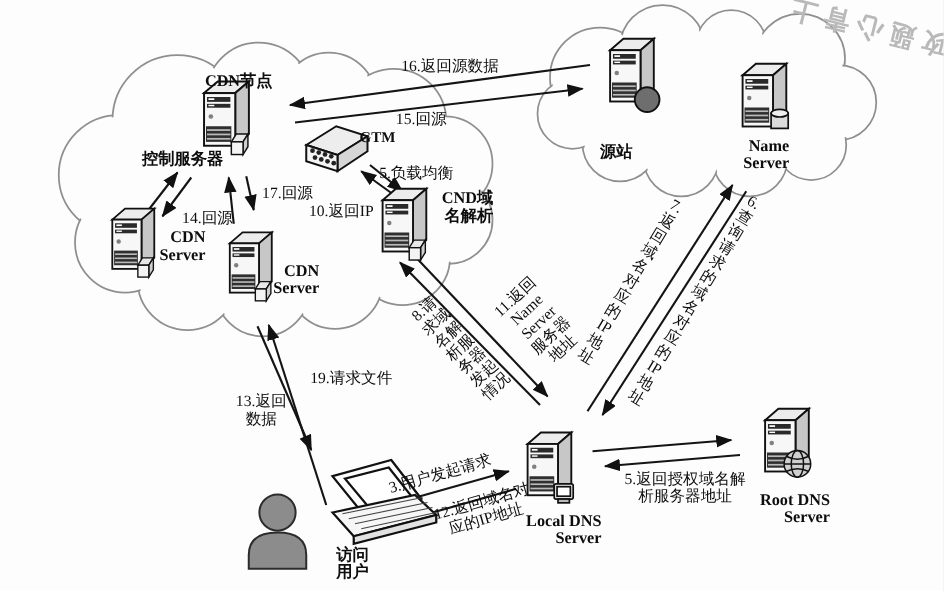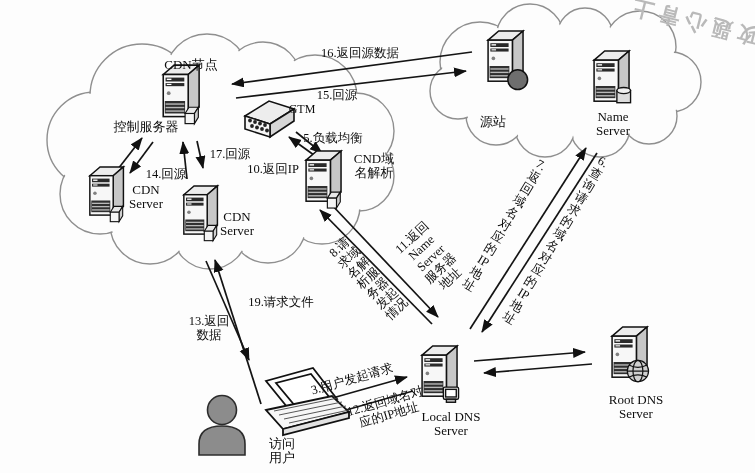--- a/index.html
+++ b/index.html
@@ -6,21 +6,21 @@
   #stage{
     position:relative;width:755px;height:473px;background:#fdfdfd;
     overflow:hidden;font-family:"Liberation Serif","DejaVu Serif",serif;
   }
   #diagram-svg{position:absolute;left:0;top:0;}
   .lbl{
     position:absolute;transform:translate(-50%,-50%);
     white-space:pre-line;text-align:center;color:#0d0d0d;
     font-size:12.5px;line-height:1.12;pointer-events:none;
   }
-  .node-lbl{font-weight:normal;font-size:13px;line-height:1.1;}
+  .node-lbl{font-weight:bold;font-size:13px;line-height:1.1;text-align:right;}
   .rot-n16{transform:translate(-50%,-50%) rotate(-16deg);}
   .rot-n43{transform:translate(-50%,-50%) rotate(-43deg);}
   .rot-p31{transform:translate(-50%,-50%) rotate(31deg);}
   .watermark{
     position:absolute;left:630px;top:8px;width:130px;
     transform:rotate(194deg);color:#b9b9b9;font-weight:bold;
     font-size:21px;letter-spacing:6px;white-space:nowrap;
     font-family:"Liberation Sans","DejaVu Sans",sans-serif;
   }
 </style>
@@ -238,20 +238,22 @@
   <div class="lbl" style="left:333px;top:138px">5.负载均衡</div>
   <div class="lbl" style="left:273px;top:169px">10.返回IP</div>
   <div class="lbl" style="left:230px;top:154px">17.回源</div>
   <div class="lbl" style="left:166px;top:174px">14.回源</div>
   <div class="lbl" style="left:281px;top:302px">19.请求文件</div>
   <div class="lbl" style="left:209px;top:328px">13.返回
 数据</div>
   <div class="lbl rot-n16" style="left:352px;top:379px">3.用户发起请求</div>
   <div class="lbl rot-n16" style="left:387px;top:408px">12.返回域名对
 应的IP地址</div>
+  <div class="lbl" style="left:548px;top:390px">5.返回授权域名解
+析服务器地址</div>
   <div class="lbl rot-n43" style="left:368px;top:278px">8.请
 求域
 名解
 析服
 务器
 发起
 情况</div>
   <div class="lbl rot-n43" style="left:431px;top:258px">11.返回
 Name
 Server

